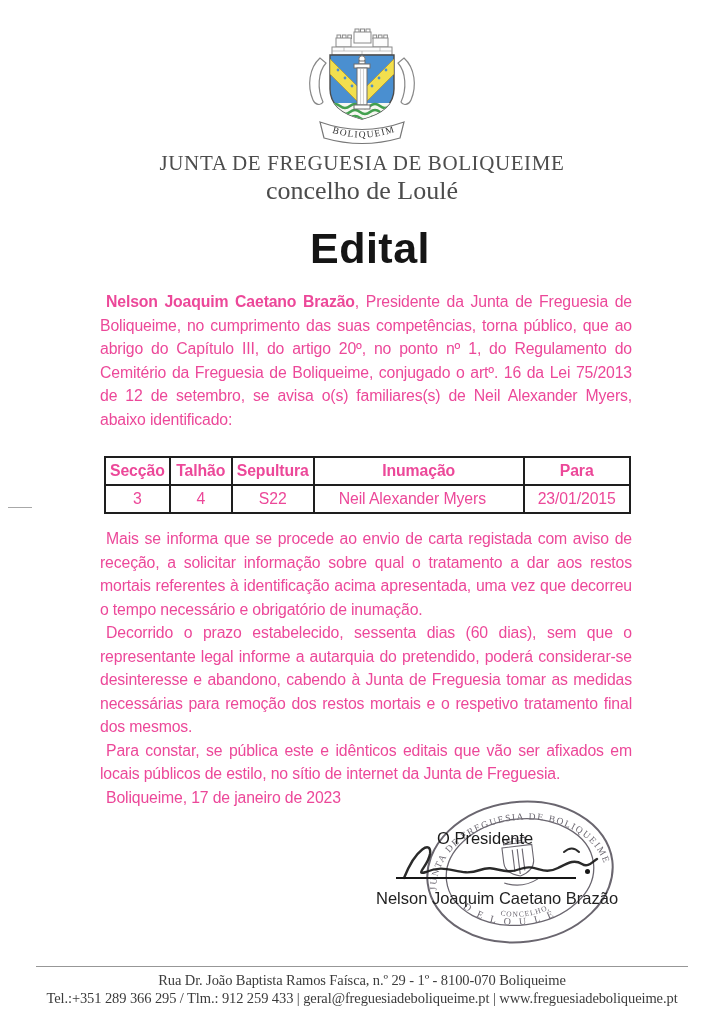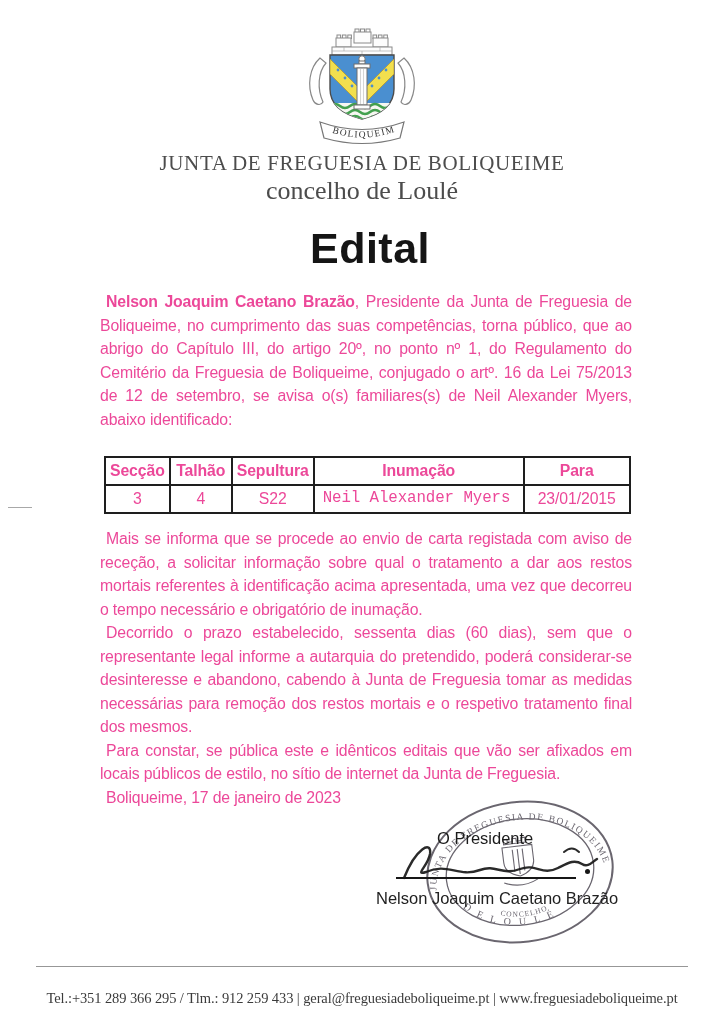--- a/index.html
+++ b/index.html
@@ -36,21 +36,21 @@
 
   table.burial {
     border-collapse:collapse; margin:25px 0 13px 4px;
     font-size:15.8px; letter-spacing:-0.1px; table-layout:fixed;
   }
   table.burial th, table.burial td {
     border:2px solid #1e1e1e; padding:1px 4px; text-align:center;
     height:24px; overflow:hidden; white-space:nowrap;
   }
   table.burial th { font-weight:bold;margin-left:40px; }
-  table.burial td.c3 { text-align:left; padding-left:8px;font-family:Liberation Mono, monospace; }
+  table.burial td.c3 { text-align:left; padding-left:24px; }
 
   
   .stamp { position:absolute; left:423px; top:797px; opacity:0.82; transform:rotate(-7deg); }
   .sig-role { position:absolute; left:437px; top:829px; font-size:16.5px; color:#1b1b1b; z-index:3; }
   .sig-scrawl { position:absolute; left:396px; top:834px; z-index:3; }
   .sig-line { position:absolute; left:396px; top:877px; width:180px; border-top:2.2px solid #161616; z-index:2; }
   .sig-period { position:absolute; left:585px; top:869px; width:5px; height:5px; border-radius:50%; background:#161616; z-index:3; }
   .sig-name { position:absolute; left:376px; top:889px; font-size:16.5px; color:#222; z-index:3; }
 
   
@@ -217,15 +217,16 @@
              C 52 28, 62 44, 84 36 C 100 30, 106 42, 124 35
              C 140 29, 146 42, 162 34 C 172 29, 178 25, 186 30
              C 192 34, 196 28, 201 25" fill="none" stroke="#181818" stroke-width="2.4" stroke-linecap="round" opacity="0.92"></path>
     <path d="M168 18 q 8 -7 15 0" fill="none" stroke="#181818" stroke-width="2" stroke-linecap="round" opacity="0.92"></path>
   </svg>
   <div class="sig-line"></div>
   <div class="sig-period"></div>
   <div class="sig-name">Nelson Joaquim Caetano Brazão</div>
 
   <div class="footer-rule"></div>
+  <div class="footer-line1">Rua Dr. João Baptista Ramos Faísca, n.º 29 - 1º - 8100-070 Boliqueime</div>
   <div class="footer-line2">Tel.:+351 289 366 295 / Tlm.: 912 259 433 | geral@freguesiadeboliqueime.pt | www.freguesiadeboliqueime.pt</div>
 
 </div>
 
 </body></html>

